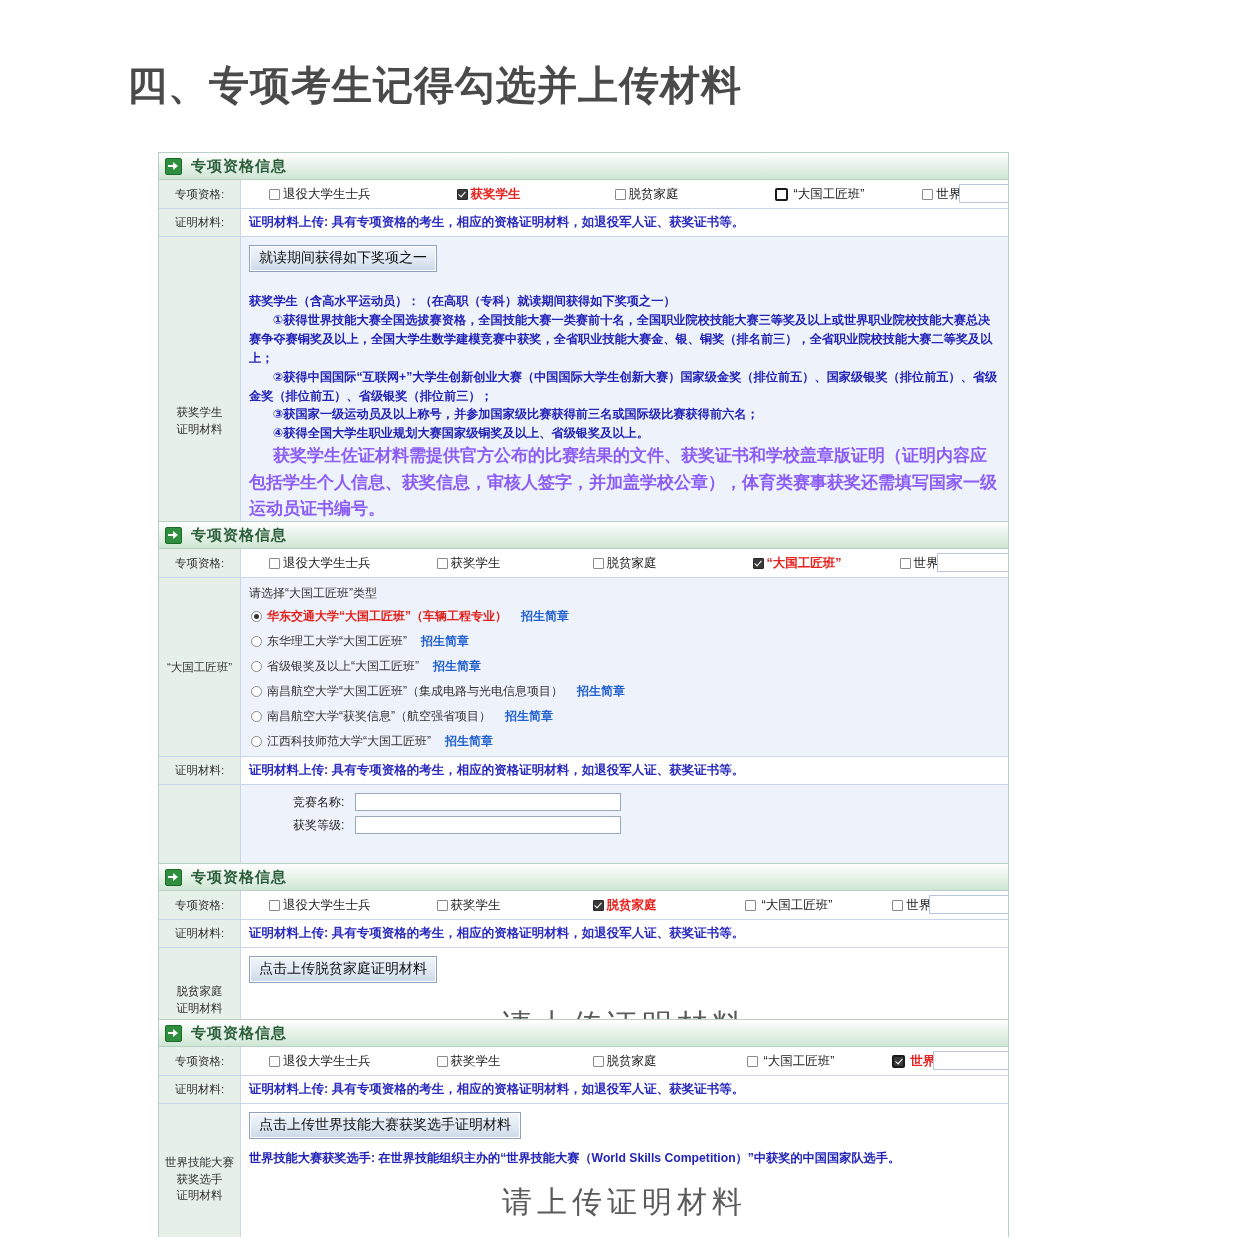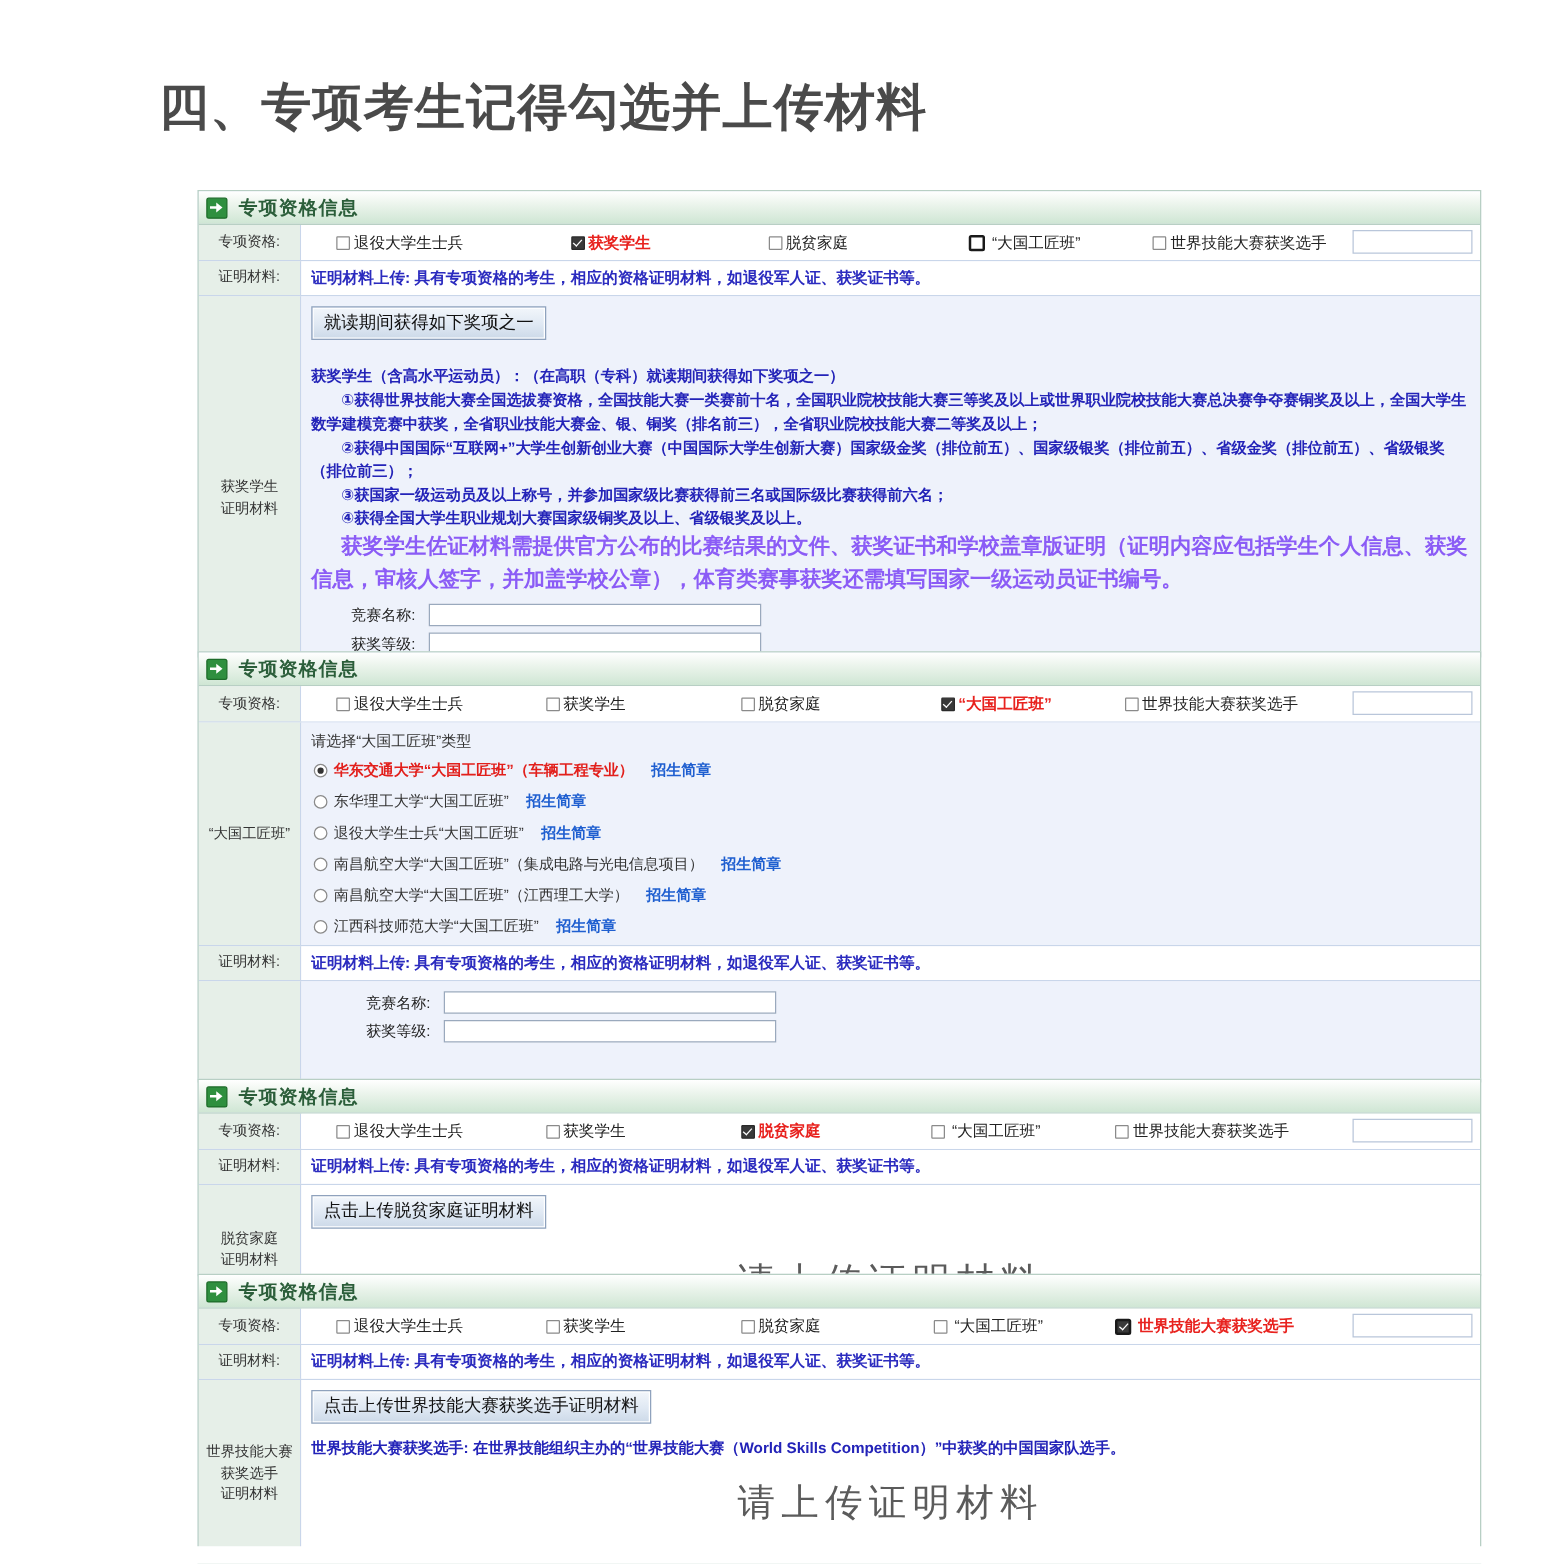--- a/index.html
+++ b/index.html
@@ -12,21 +12,21 @@
   .page{position:relative;width:1242px;height:1251px;text-decoration:underline;}
 
   .page-title{
     position:absolute;left:127px;top:58px;
     font-size:40px;font-weight:bold;color:#4a4a4a;
     letter-spacing:1px;white-space:nowrap;
   }
 
   
   .panel{
-    position:absolute;left:158px;width:1027px;
+    position:absolute;left:158px;width:851px;
     border:1px solid #b8cfc4;
     background:#eef2fb;
     box-sizing:border-box;
     overflow:hidden;
   }
   .panel-header{
     height:26px;
     background:linear-gradient(180deg,#ffffff 0%,#e9f3ea 45%,#cfe6d4 100%);
     border-bottom:1px solid #b8cfc4;
     display:flex;align-items:center;
@@ -305,31 +305,31 @@
             <span class="rd-text red">华东交通大学“大国工匠班”（车辆工程专业）</span>
             <span class="rd-link">招生简章</span>
           </div>
           <div class="radio-item">
             <span class="rd"></span>
             <span class="rd-text">东华理工大学“大国工匠班”</span>
             <span class="rd-link">招生简章</span>
           </div>
           <div class="radio-item">
             <span class="rd"></span>
-            <span class="rd-text">退役大学生士兵“大国工匠班”</span>
+            <span class="rd-text">省级银奖及以上“大国工匠班”</span>
             <span class="rd-link">招生简章</span>
           </div>
           <div class="radio-item">
             <span class="rd"></span>
             <span class="rd-text">南昌航空大学“大国工匠班”（集成电路与光电信息项目）</span>
             <span class="rd-link">招生简章</span>
           </div>
           <div class="radio-item">
             <span class="rd"></span>
-            <span class="rd-text">南昌航空大学“大国工匠班”（江西理工大学）</span>
+            <span class="rd-text">南昌航空大学“获奖信息”（航空强省项目）</span>
             <span class="rd-link">招生简章</span>
           </div>
           <div class="radio-item" style="margin-bottom:2px;">
             <span class="rd"></span>
             <span class="rd-text">江西科技师范大学“大国工匠班”</span>
             <span class="rd-link">招生简章</span>
           </div>
         </div>
       </div>
     </div>

